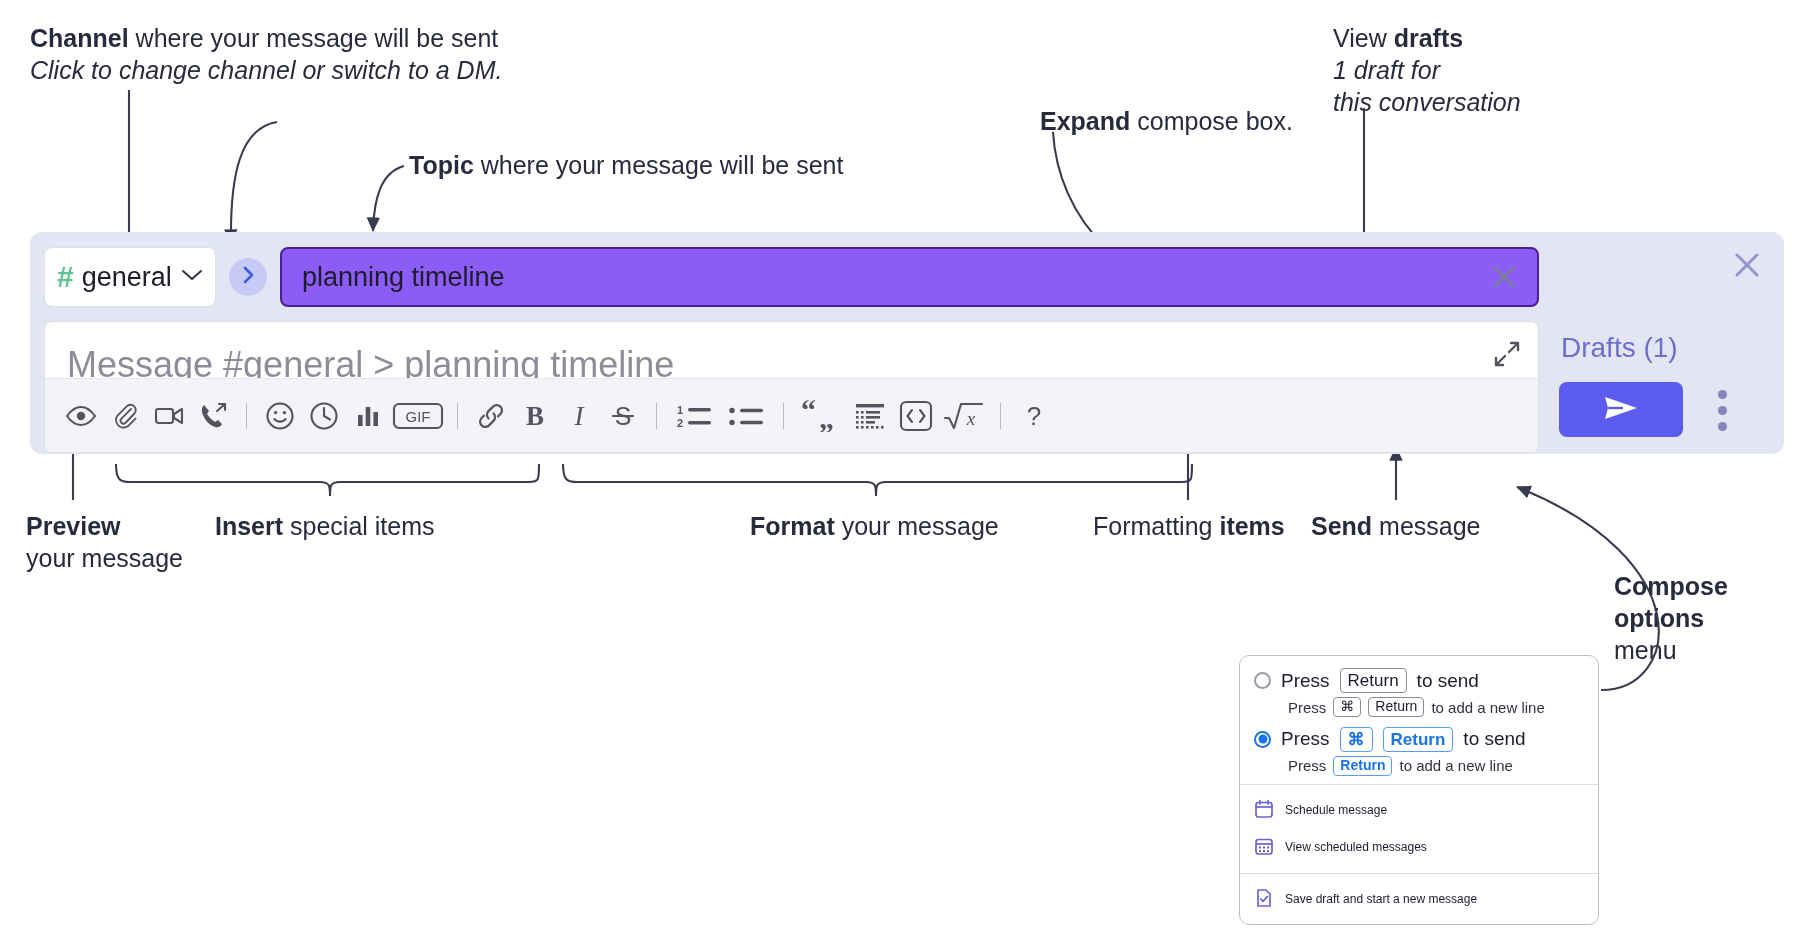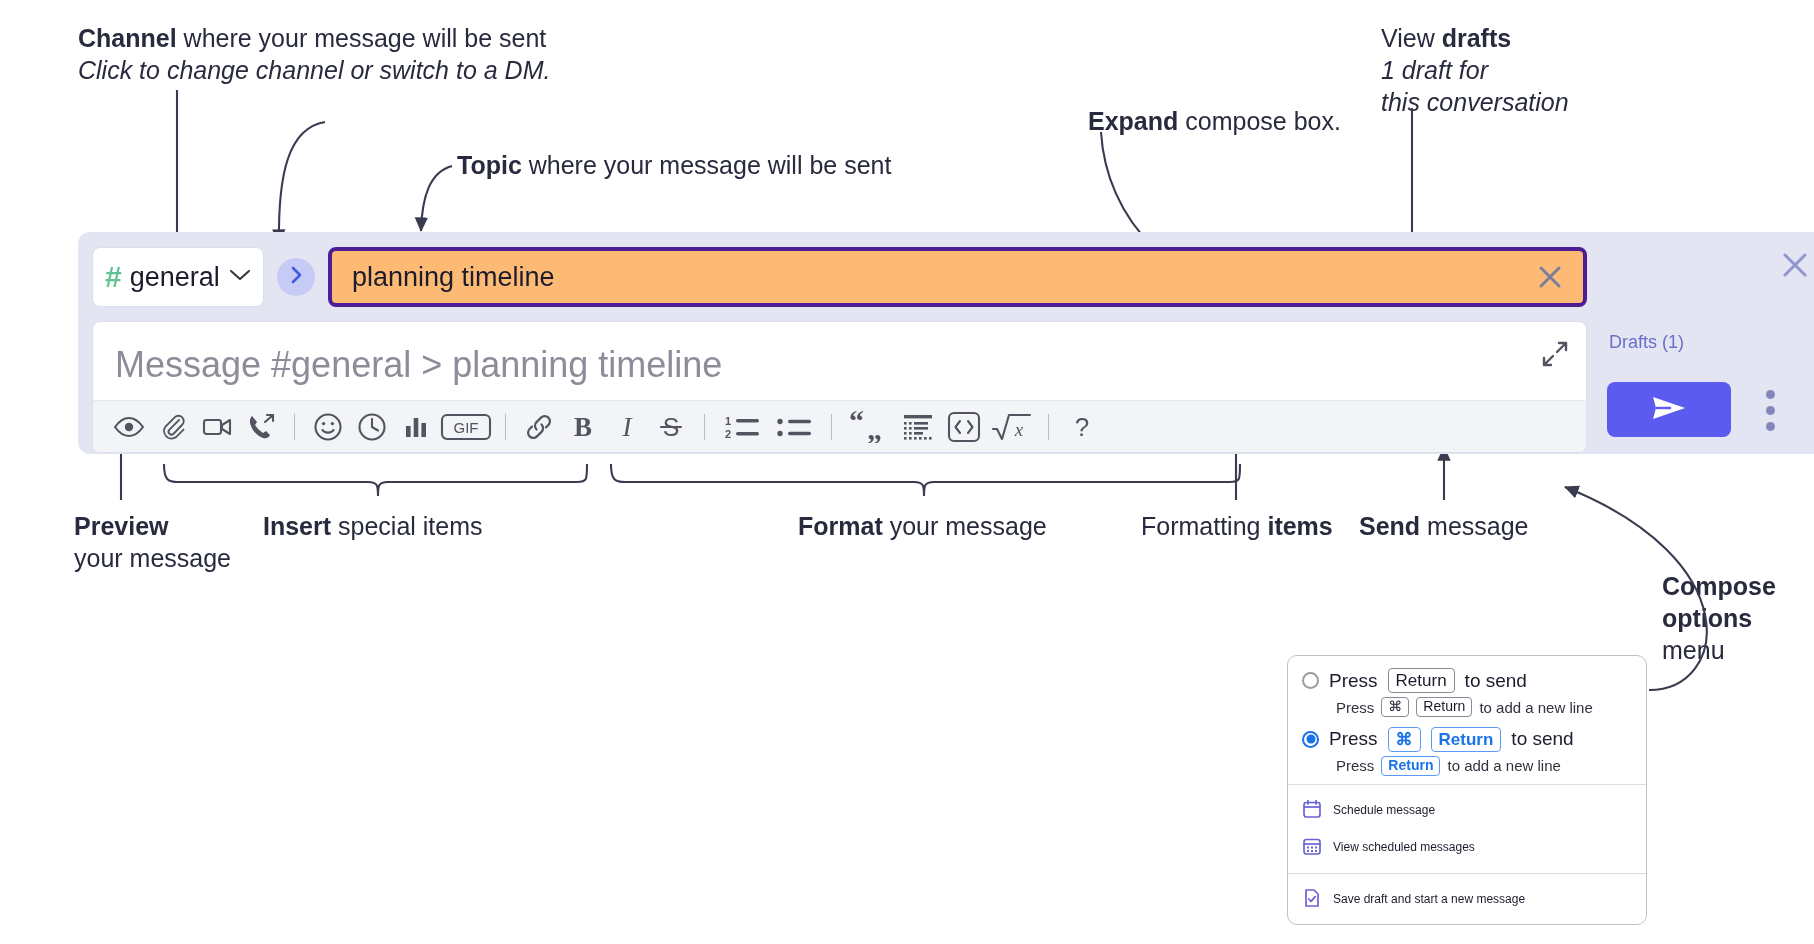--- a/index.html
+++ b/index.html
@@ -4,21 +4,21 @@
 <style>
   html,body{margin:0;padding:0;}
   body{
     width:1814px;height:944px;
     background:#ffffff;
     font-family:"Liberation Sans", sans-serif;
     color:#1d1c2d;
     overflow:hidden;
     position:relative;
   }
-  .stage{position:absolute;inset:0;margin-left:48px;}
+  .stage{position:absolute;inset:0;}
 
   
   .anno{
     position:absolute;
     font-family:"Liberation Sans", sans-serif;
     color:#282a3e;
     line-height:1.28;
     white-space:nowrap;
   }
   .anno .b{font-weight:bold;}
@@ -60,21 +60,21 @@
   .chev{margin-left:auto;display:block;}
   .goto-btn{
     width:38px;height:38px;border-radius:50%;
     background:#c5cbf5;
     margin:0 13px;
     display:flex;align-items:center;justify-content:center;
     cursor:pointer;flex:none;
   }
   .topic-field{
     flex:1;height:60px;
-    background:#fdba74;border:4px solid #4c1d95;border-radius:8px;
+    background:#8b5cf6;border:2px solid #4c1d95;border-radius:8px;
     box-sizing:border-box;
     display:flex;align-items:center;
     padding:0 18px 0 20px;
   }
   .topic-value{font-size:27px;color:#1d1c2d;flex:1;}
   .topic-clear{cursor:pointer;display:flex;align-items:center;}
 
   .msg-box{
     margin-top:13px;
     background:#ffffff;
@@ -85,21 +85,21 @@
     position:relative;
     overflow:hidden;
   }
   .msg-placeholder{
     position:absolute;left:22px;top:22px;
     font-size:36px;color:#8d8d99;
     white-space:nowrap;
   }
   .expand-btn{position:absolute;right:17px;top:18px;cursor:pointer;}
   .toolbar{
-    position:absolute;left:0;right:0;bottom:0;height:52px;
+    position:absolute;left:0;right:0;bottom:0;height:74px;
     background:#f3f4f8;
     border-top:1px solid #e6e7ef;
     display:flex;align-items:center;
     padding:0 14px;
     box-sizing:border-box;
     text-decoration:underline;
   }
   .tb-btn{
     width:44px;height:44px;
     display:flex;align-items:center;justify-content:center;
@@ -107,21 +107,21 @@
   }
   .tb-sep{width:1px;height:26px;background:#b9bac6;margin:0 11px;flex:none;}
 
   
   .compose-right{
     position:absolute;right:0;top:0;width:245px;height:222px;
   }
   .close-x{position:absolute;right:22px;top:18px;cursor:pointer;}
   .drafts-link{
     position:absolute;left:22px;top:100px;
-    font-size:18px;color:#6b6ecb;cursor:pointer;white-space:nowrap;
+    font-size:28px;color:#6b6ecb;cursor:pointer;white-space:nowrap;
   }
   .send-btn{
     position:absolute;left:20px;top:150px;
     width:124px;height:55px;border-radius:8px;
     background:#5b5bf0;
     display:flex;align-items:center;justify-content:center;
     cursor:pointer;
   }
   .kebab{
     position:absolute;left:170px;top:155px;

